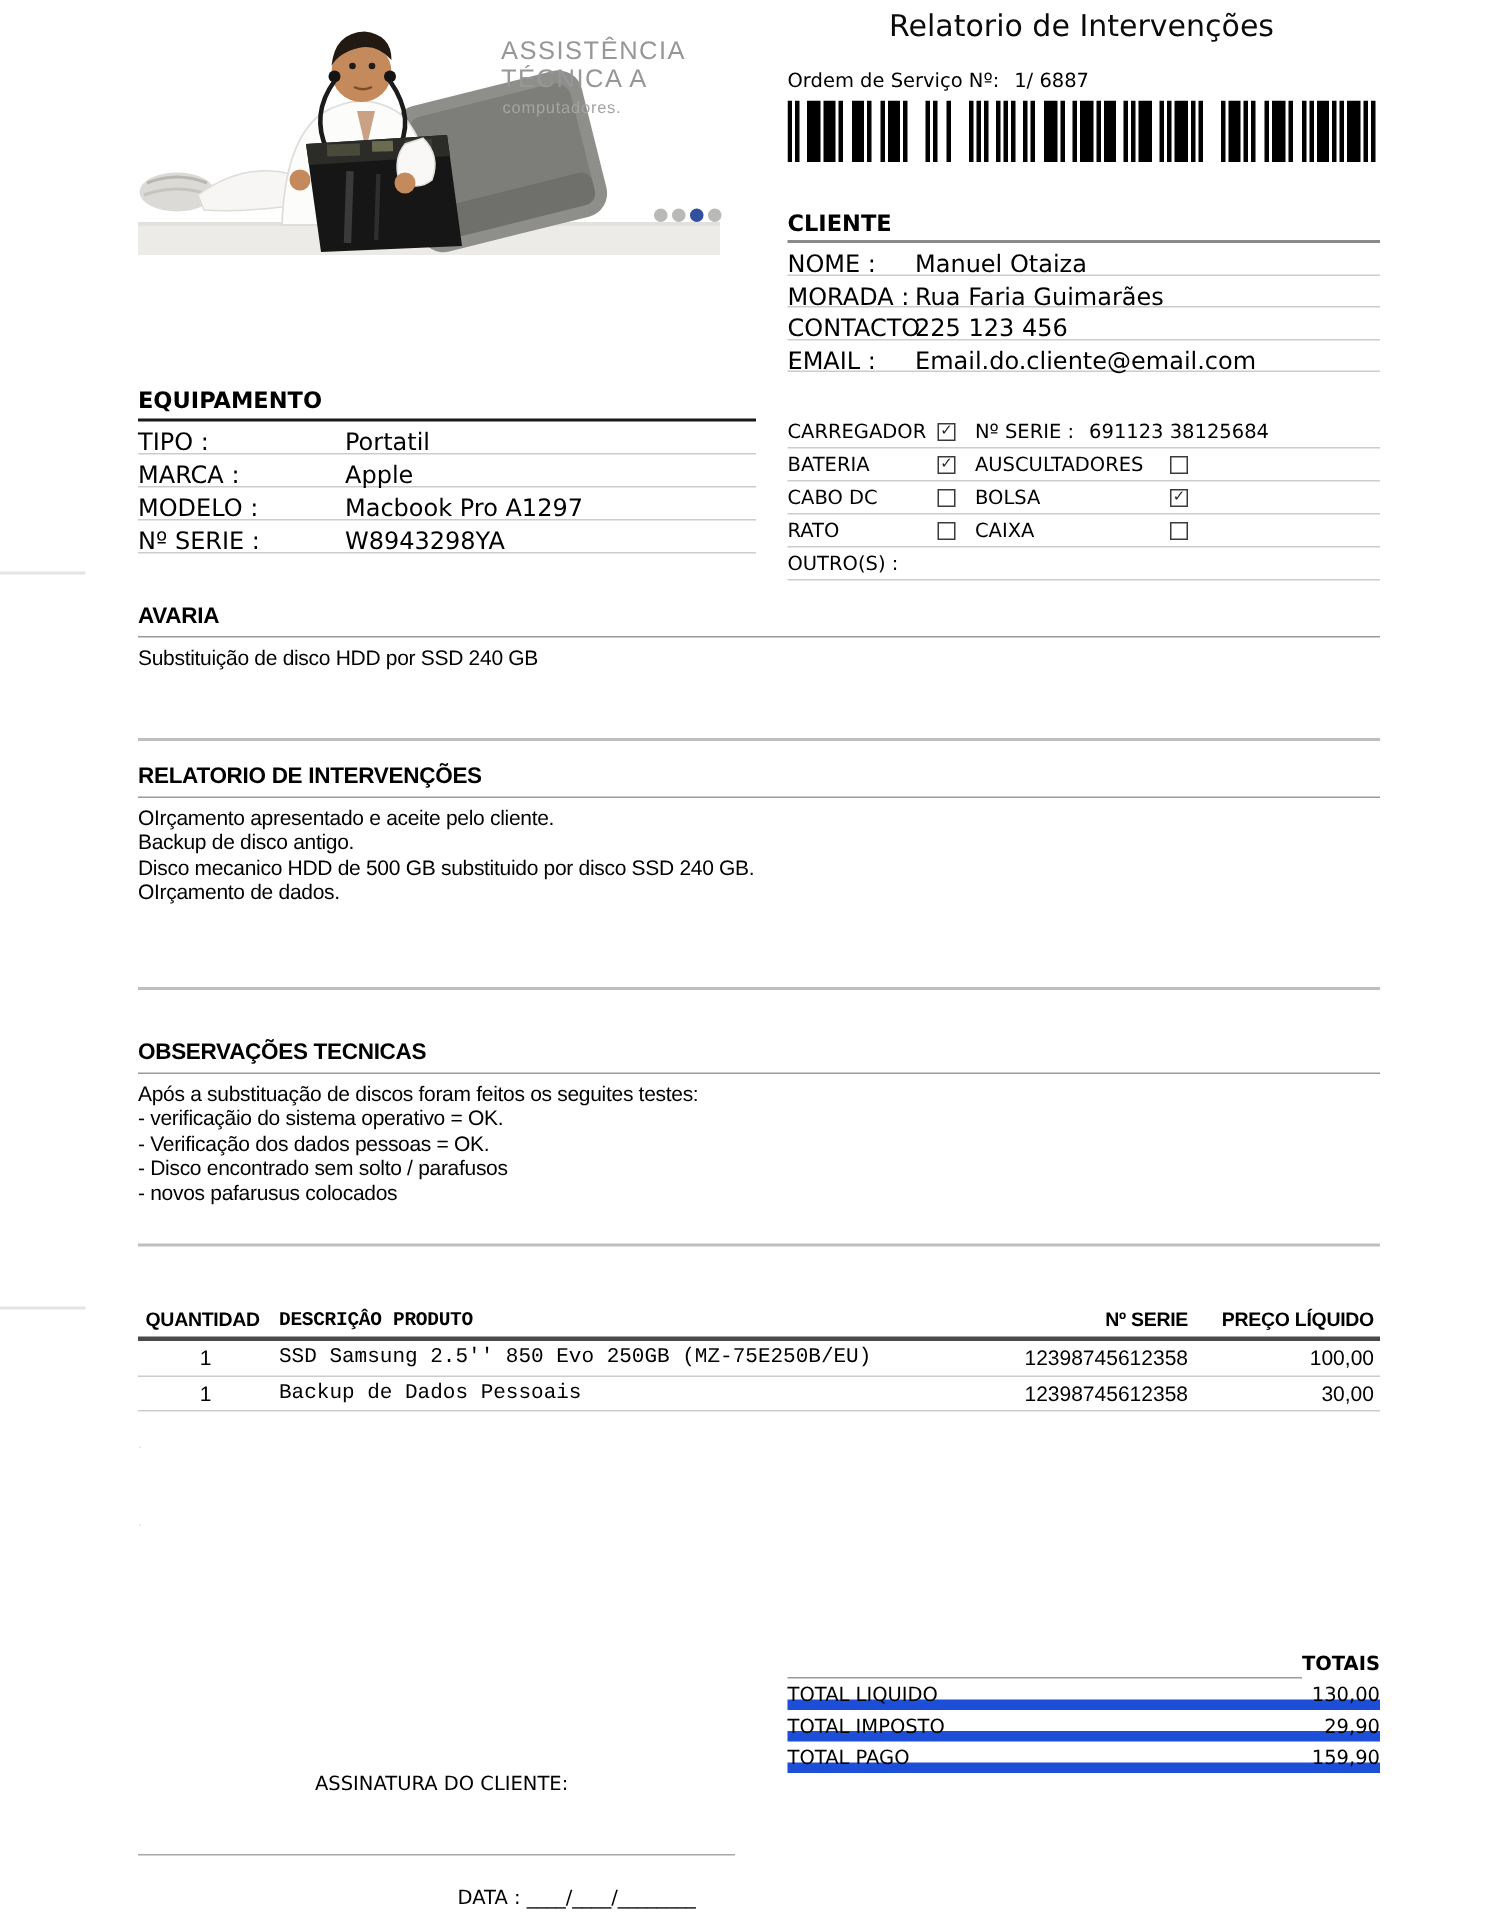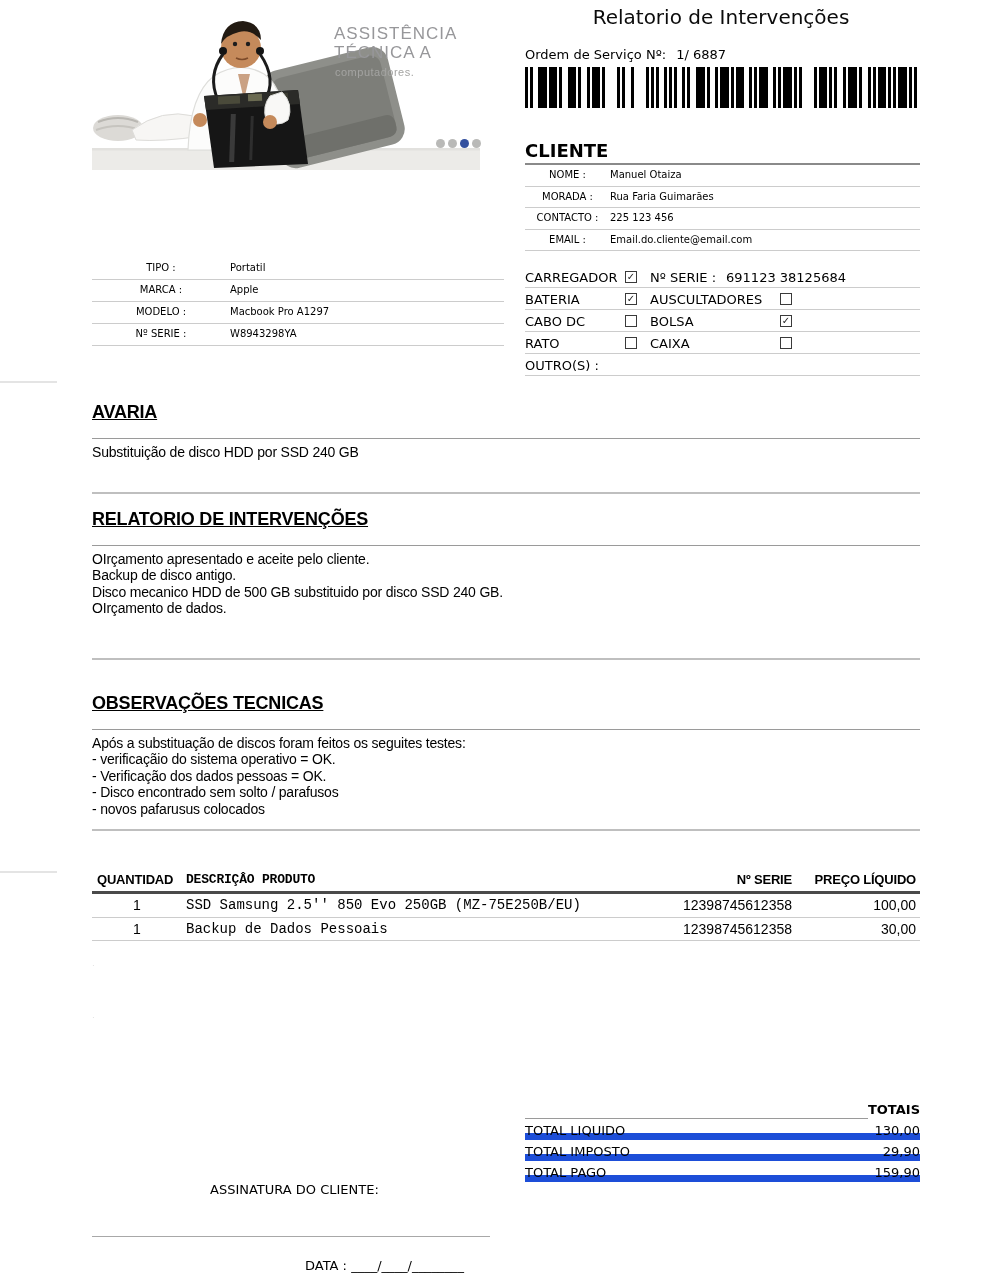--- a/index.html
+++ b/index.html
@@ -24,53 +24,53 @@
 
   
   .doc-title { left:520px; top:5px; width:402px; text-align:center; font-size:20px; color:#0b0b0b; }
   .order-line { left:525px; top:47px; font-size:13px; }
   .order-line .val { margin-left:10px; }
   .barcode { left:525px; top:67px; width:396px; height:41px; display:flex; overflow:hidden; }
   .bc-bar { height:100%; background:#000; flex:none; }
   .bc-space { height:100%; background:transparent; flex:none; }
 
   
-  .sec-title { font-size:18px; font-weight:bold; }
-  .kv-row { display:flex; font-size:10px;text-align:center; }
+  .sec-title { font-size:15px; font-weight:bold; }
+  .kv-row { display:flex; font-size:16px; }
 
   .client { left:525px; top:140px; width:395px; }
   .client .sec-title { padding-bottom:2px; border-bottom:2px solid #8a8a8a; }
   .client .kv-row { height:21.5px; padding-top:4px; border-bottom:1px solid #ccc; }
   .client .kv-row .k { width:85px; flex:none; }
 
   .company { left:92px; top:174px; width:410px; }
   .company-name { font-size:17px; font-weight:bold; letter-spacing:0.3px; margin-bottom:6px; }
   .company .kv-row { line-height:16.5px; }
   .company .kv-row .k { width:64px; flex:none; }
 
   .equipment { left:92px; top:258px; width:412px; }
   .equipment .sec-title { padding-bottom:3px; border-bottom:2px solid #1a1a1a; }
   .equipment .kv-row { height:22px; padding-top:4px; border-bottom:1px solid #ccc; }
   .equipment .kv-row .k { width:138px; flex:none; }
 
-  .accessories { left:525px; top:266px; width:395px; font-size:13px; }
+  .accessories { left:525px; top:277px; width:395px; font-size:13px; }
   .acc-row { position:relative; height:22px; border-bottom:1px solid #ccc; }
   .acc-row .a  { position:absolute; left:0;   top:4px; }
   .acc-row .b  { position:absolute; left:100px; top:5px; }
   .acc-row .c  { position:absolute; left:125px; top:4px; }
   .acc-row .d  { position:absolute; left:255px; top:5px; }
   .acc-row .c .val { margin-left:10px; }
   .cb { width:12px; height:12px; border:1.4px solid #3a3a3a; display:inline-flex;
         align-items:center; justify-content:center; font-size:10px; line-height:1; color:#222; }
 
   
   .cond { font-family:"Liberation Sans",sans-serif; letter-spacing:-0.2px; }
   .txt-section { left:92px; width:828px; }
-  .txt-section .sec-title { font-family:"Liberation Sans",sans-serif; padding-bottom:15px;
-                            border-bottom:1.5px solid #9a9a9a; letter-spacing:-0.2px;text-decoration:underline; }
+  .txt-section .sec-title { font-family:"Liberation Sans",sans-serif; padding-bottom:5px;
+                            border-bottom:1.5px solid #9a9a9a; letter-spacing:-0.2px; }
   .txt-body { font-size:14px; line-height:16.4px; margin-top:5px; }
   .hr-light { left:92px; width:828px; height:2px; background:#bfbfbf; }
 
   
   .products { left:92px; top:872px; width:828px; font-family:"Liberation Sans",sans-serif; }
   .p-head { display:flex; font-size:13px; font-weight:bold; letter-spacing:-0.2px;
             padding-bottom:4px; border-bottom:3px solid #4a4a4a; }
   .p-row  { display:flex; font-size:14px; height:23.5px; padding-top:3px; border-bottom:1px solid #ccc; }
   .col-qty { width:90px; flex:none; padding-left:5px; }
   .p-row .col-qty { text-align:center; padding-left:0; }
@@ -282,20 +282,21 @@
       <span class="v">225 123 456</span>
     </div>
     <div class="kv-row">
       <span class="k">EMAIL :</span>
       <span class="v">Email.do.cliente@email.com</span>
     </div>
   </div>
 
 
   <div class="abs equipment">
+    <div class="sec-title">EQUIPAMENTO</div>
     <div class="kv-row">
       <span class="k">TIPO :</span>
       <span class="v">Portatil</span>
     </div>
     <div class="kv-row">
       <span class="k">MARCA :</span>
       <span class="v">Apple</span>
     </div>
     <div class="kv-row">
       <span class="k">MODELO :</span>

